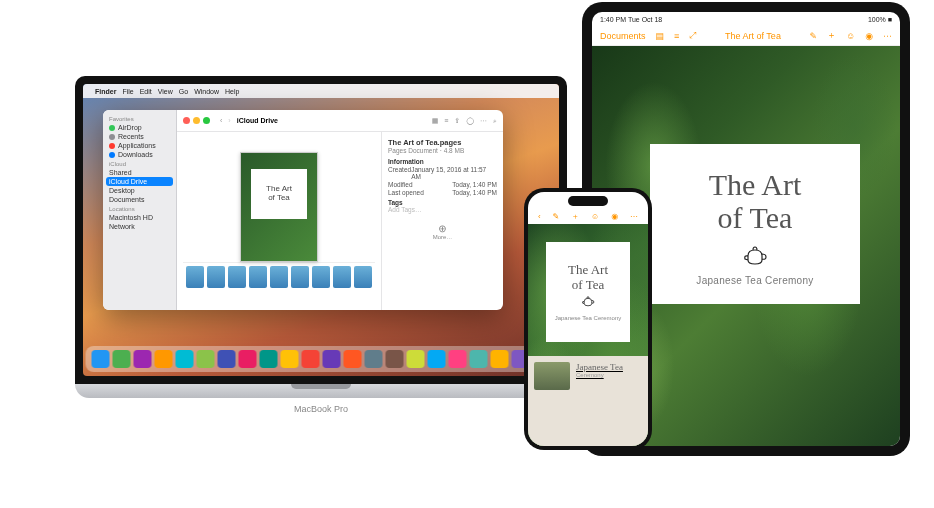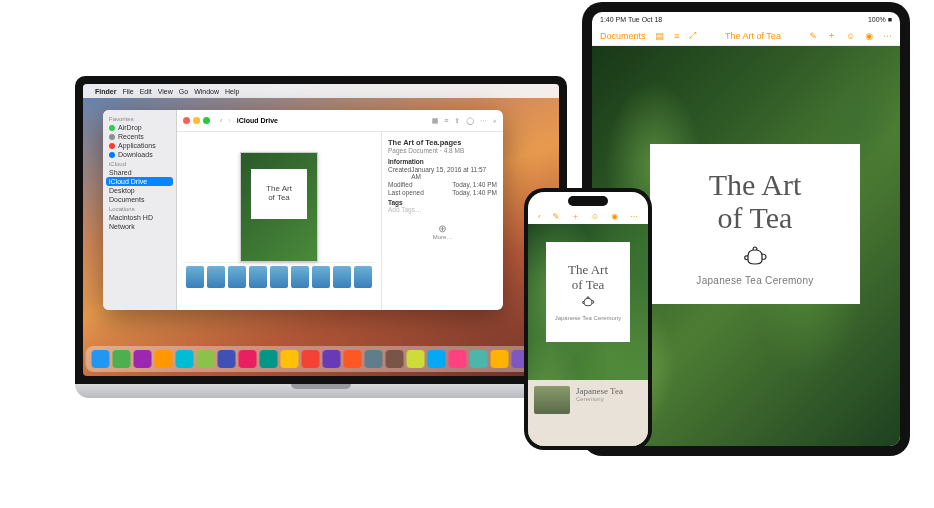--- a/index.html
+++ b/index.html
@@ -51,21 +51,21 @@
   
   .iphone{position:absolute;left:524px;top:188px;width:128px;height:262px;background:#111;border-radius:20px;padding:4px;z-index:3;}
   .iphone-screen{width:100%;height:100%;background:#fff;border-radius:16px;overflow:hidden;position:relative;}
   .iphone-notch{position:absolute;top:4px;left:50%;transform:translateX(-50%);width:40px;height:10px;background:#111;border-radius:6px;z-index:2;}
   .ios-status{height:16px;}
   .ios-toolbar{height:16px;display:flex;justify-content:space-around;align-items:center;font-size:8px;color:#ff9500;padding:0 4px;}
   .ios-content{position:relative;height:calc(100% - 32px);background:linear-gradient(135deg,#1a4020,#3a7030 40%,#5a9040);}
   .ios-card{position:absolute;top:18px;left:18px;right:18px;height:100px;background:#fff;display:flex;flex-direction:column;align-items:center;justify-content:center;text-align:center;}
   .ios-card-title{font-size:13px;color:#555;line-height:1.1;font-family:Georgia,serif;}
   .ios-card-sub{font-size:6px;color:#888;margin-top:6px;}
-  .ios-section2{position:absolute;bottom:0;left:0;right:0;height:66px;background:#e8e2d8;padding:6px;}
+  .ios-section2{position:absolute;bottom:0;left:0;right:0;height:90px;background:#e8e2d8;padding:6px;text-decoration:underline;}
   .ios-sec2-title{font-size:9px;color:#666;font-family:Georgia,serif;}
   .ios-sec2-sub{font-size:6px;color:#999;}
 
   
   .ipad{position:absolute;left:582px;top:2px;width:328px;height:454px;background:#111;border-radius:20px;padding:10px;z-index:2;}
   .ipad-screen{width:100%;height:100%;background:#fff;border-radius:10px;overflow:hidden;position:relative;}
   .ipad-status{height:14px;display:flex;justify-content:space-between;align-items:center;font-size:7px;color:#222;padding:0 8px;}
   .ipad-toolbar{height:20px;display:flex;align-items:center;justify-content:space-between;padding:0 8px;font-size:9px;color:#ff9500;border-bottom:1px solid #eee;}
   .ipad-tb-left,.ipad-tb-right{display:flex;gap:10px;align-items:center;}
   .ipad-title{color:#ff9500;font-weight:500;}
@@ -226,20 +226,21 @@
           <div class="dock-icon" style="background: rgb(3, 169, 244);"></div>
           <div class="dock-icon" style="background: rgb(255, 64, 129);"></div>
           <div class="dock-icon" style="background: rgb(77, 182, 172);"></div>
           <div class="dock-icon" style="background: rgb(255, 179, 0);"></div>
           <div class="dock-icon" style="background: rgb(126, 87, 194);"></div>
           <div class="dock-icon" style="background: rgb(38, 166, 154);"></div>
         </div>
     </div>
   </div>
   <div class="mac-base"></div>
+  <div class="mac-label">MacBook Pro</div>
 </div>
 
 <div class="ipad">
   <div class="ipad-screen">
     <div class="ipad-status">
       <span>1:40 PM  Tue Oct 18</span>
       <span><span>100%</span> ■</span>
     </div>
     <div class="ipad-toolbar">
       <div class="ipad-tb-left">

